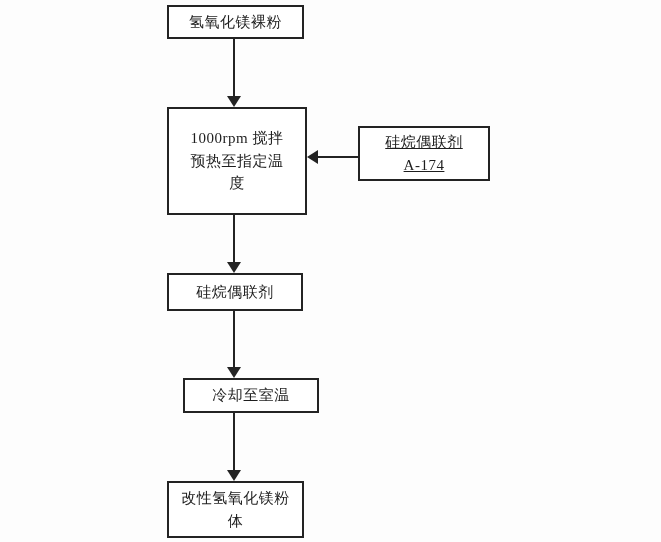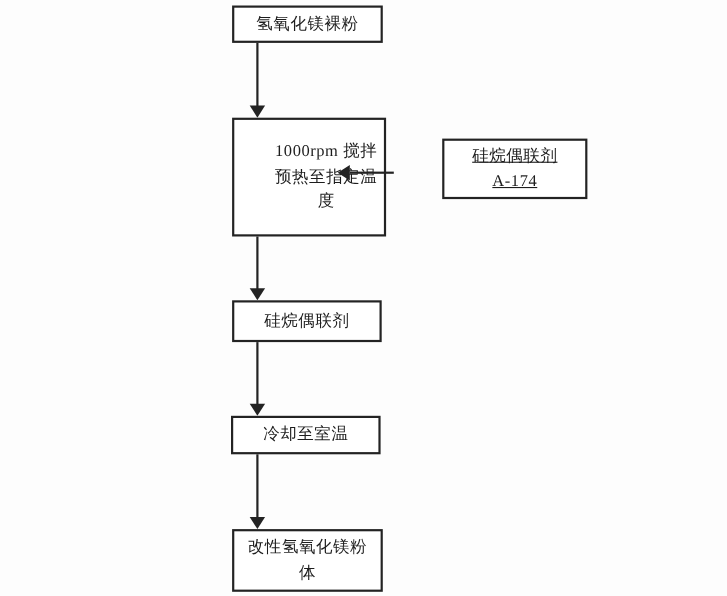--- a/index.html
+++ b/index.html
@@ -22,32 +22,31 @@
     background: #ffffff;
     display: flex;
     align-items: center;
     justify-content: center;
     text-align: center;
     color: #1d1d1d;
     font-size: 15px;
     line-height: 1.5;
     letter-spacing: 0.5px;
     padding: 2px 6px;
-    margin-left: 44px;
   }
   .node .txt {
     display: block;
     white-space: pre-line;
   }
   
   #node-raw-powder   { left: 167px; top: 5px;   width: 137px; height: 34px; }
-  #node-stir-preheat { left: 167px; top: 107px; width: 140px; height: 108px; justify-content: flex-end; }
+  #node-stir-preheat { left: 167px; top: 107px; width: 140px; height: 108px; }
   #node-coupling     { left: 358px; top: 126px; width: 132px; height: 55px; text-decoration: underline; }
   #node-high-speed   { left: 167px; top: 273px; width: 136px; height: 38px; }
-  #node-cool         { left: 166px; top: 378px; width: 136px; height: 35px; }
+  #node-cool         { left: 183px; top: 378px; width: 136px; height: 35px; }
   #node-product      { left: 167px; top: 481px; width: 137px; height: 57px; }
 
   
   .vline {
     position: absolute;
     width: 2px;
     background: #232323;
     left: 233px;
   }
   .varrow {

